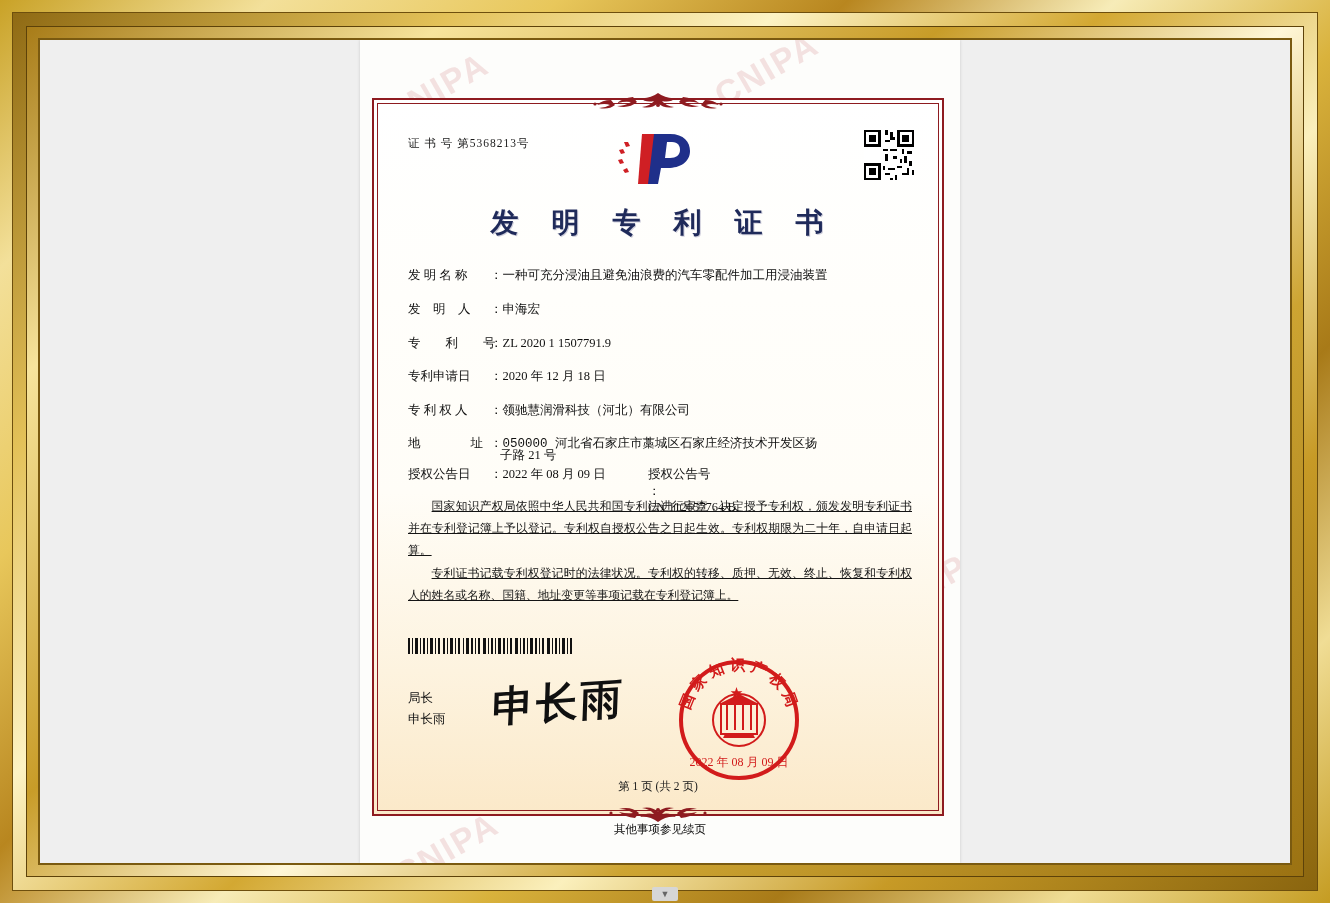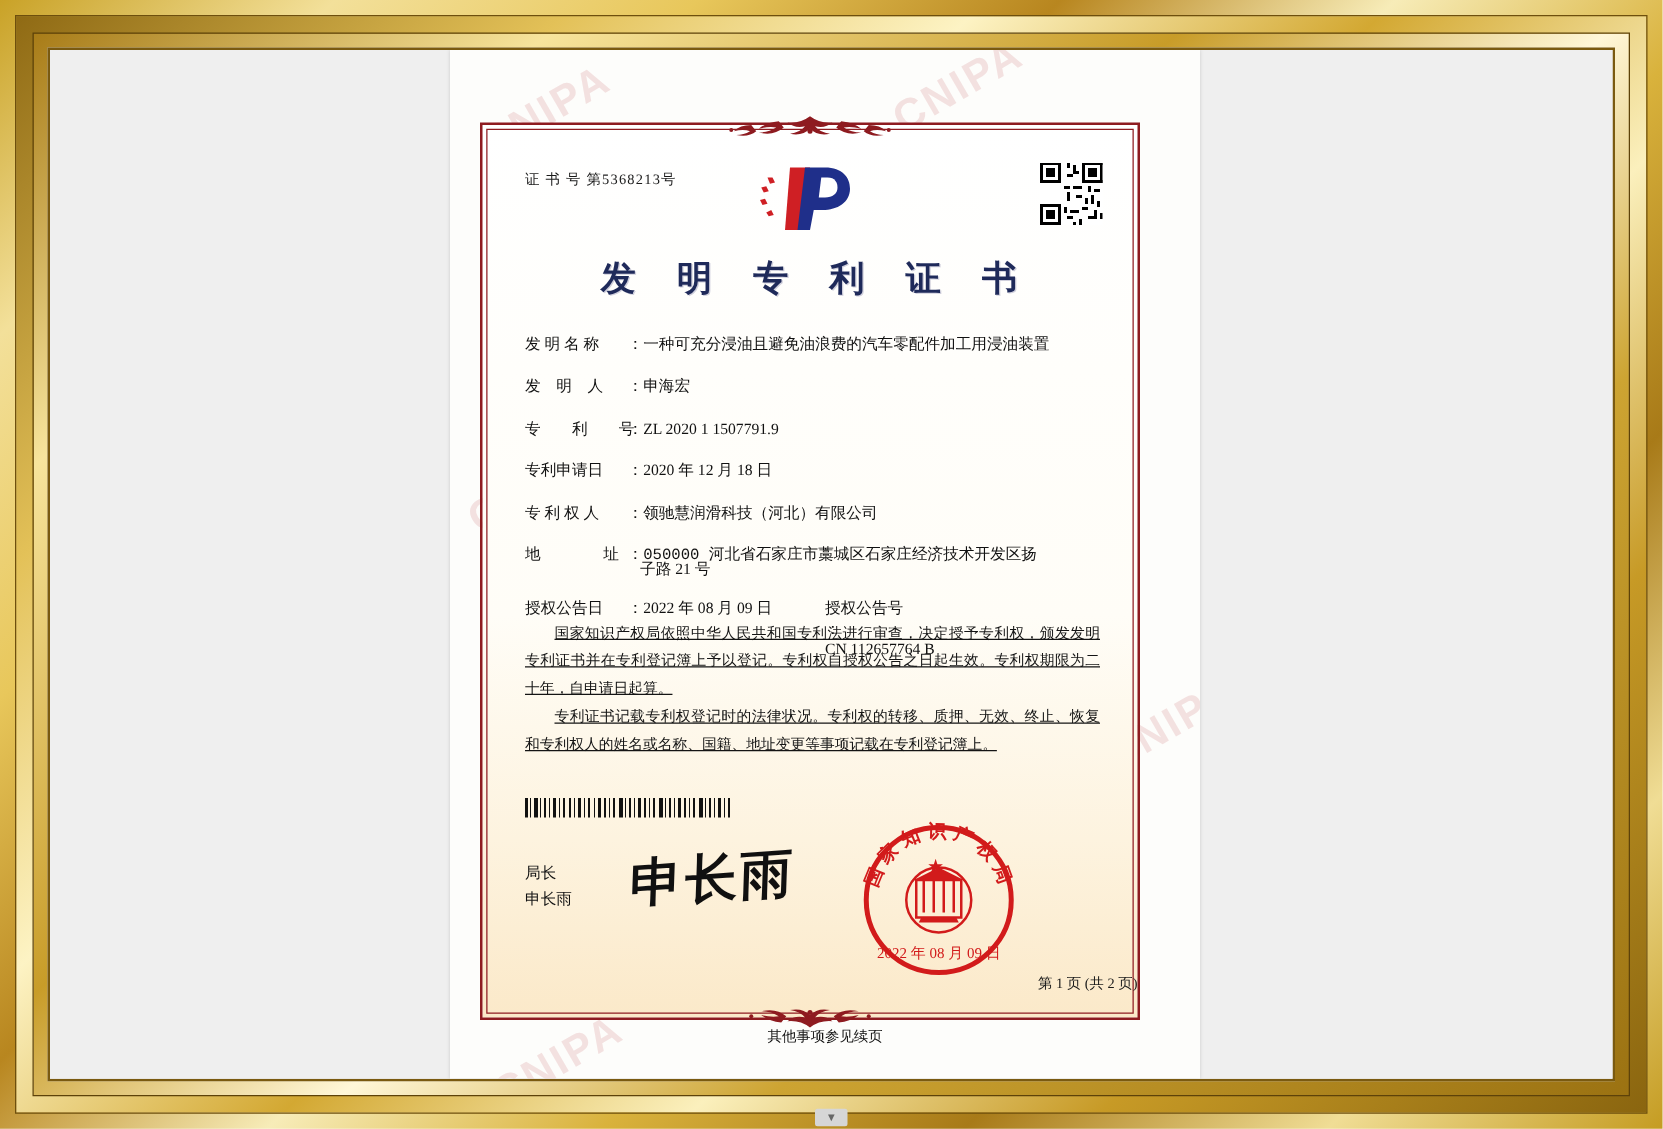--- a/index.html
+++ b/index.html
@@ -83,23 +83,23 @@
     letter-spacing: 2px;
     transform: rotate(-30deg);
     font-family: "Liberation Sans", sans-serif;
     white-space: nowrap;
     pointer-events: none;
   }
 
   
   .cert {
     position: absolute;
-    left: 24px;
+    left: 12px;
     top: 58px;
-    width: 528px;
+    width: 572px;
     height: 718px;
     background: linear-gradient(to bottom, #ffffff 0%, #fffdf7 55%, #fdf3df 80%, #fbe9c9 100%);
     border: 2px solid #8e1b20;
     box-sizing: border-box;
   }
   .cert-inner-line {
     position: absolute;
     left: 3px; top: 3px; right: 3px; bottom: 3px;
     border: 1px solid #8e1b20;
     pointer-events: none;
@@ -184,21 +184,21 @@
   .field-colon {
     flex: 0 0 10px;
   }
   .field-value {
     flex: 1;
   }
   .field-row.tight { margin-bottom: 3px; font-family: Liberation Mono, monospace; }
   .sub-line {
     margin-left: 92px;
     margin-top: -10px;
-    margin-bottom: 14px;
+    margin-bottom: 2px;
     font-size: 12.5px;
   }
   .pub-row {
     display: flex;
     margin-bottom: 2px;
   }
   .pub-left { width: 240px; display: flex; }
   .pub-right { display: flex; flex-direction: column; }
   .pub-right .field-label { width: auto; flex: 0 0 auto; margin-right: 4px; }
 
@@ -248,21 +248,21 @@
     left: 295px;
     top: 550px;
     width: 140px;
     height: 140px;
   }
 
   .page-no {
     position: absolute;
     left: 0; right: 0;
     bottom: 20px;
-    text-align: right;
+    text-align: center;
     font-size: 11.5px;
     color: #1a1a1a;
   }
 
   .footer-note {
     position: absolute;
     left: 0; right: 0;
     top: 782px;
     text-align: center;
     font-size: 11.5px;

